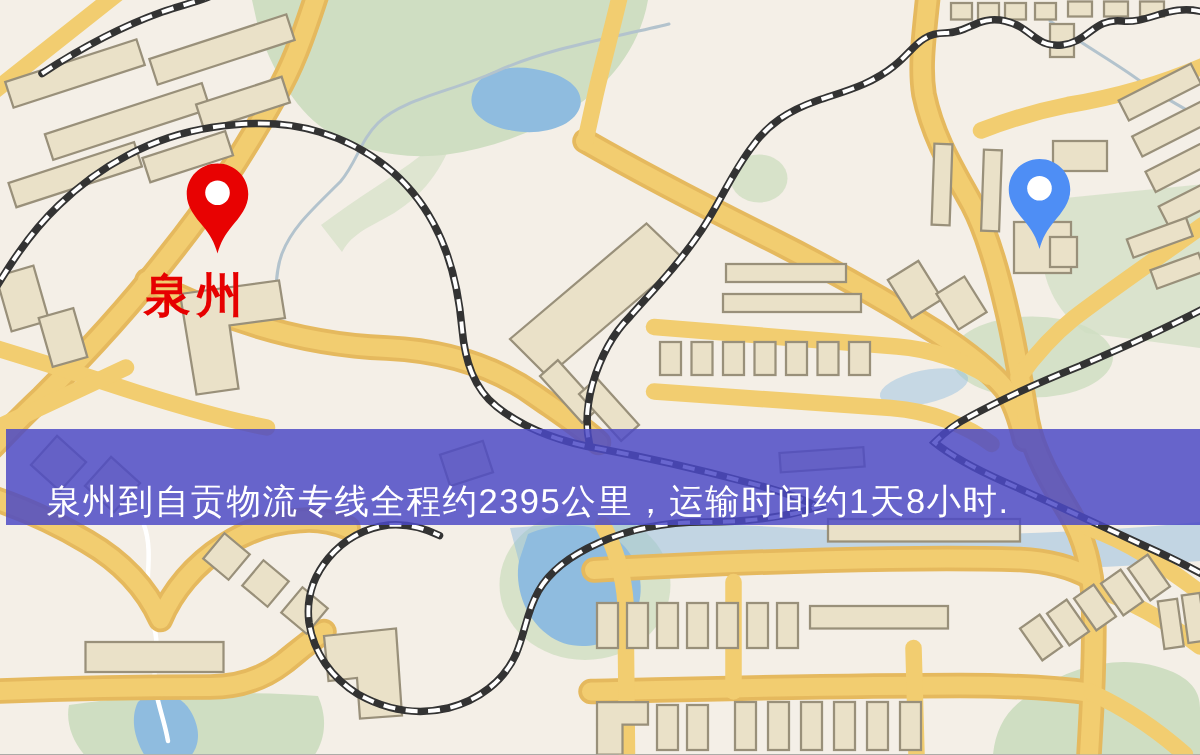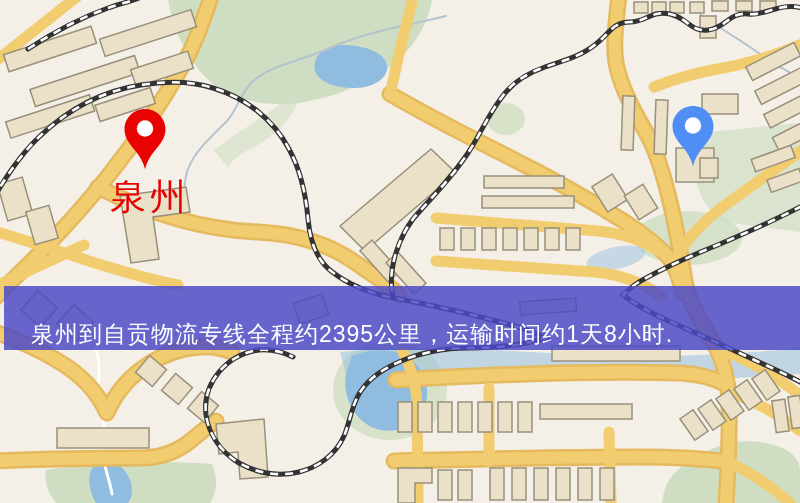--- a/index.html
+++ b/index.html
@@ -18,24 +18,23 @@
   .rd {fill:none;stroke:var(--road-yellow,#f2cd70);stroke-width:12;stroke-linecap:round;stroke-linejoin:round;}
   .rd2{fill:none;stroke:var(--road-yellow,#f2cd70);stroke-width:11;stroke-linecap:round;stroke-linejoin:round;}
   .rlb{fill:none;stroke:var(--railway-dark,#333333);stroke-width:5;stroke-linecap:round;}
   .rlw{fill:none;stroke:#ffffff;stroke-width:2.6;stroke-dasharray:8 7;stroke-linecap:butt;}
   .bld rect,.bld path{fill:var(--building-fill,#eae1c8);stroke:var(--building-stroke,#99907a);stroke-width:1.5;}
   .pin-red path{fill:var(--origin-pin,#e80202);}
   .pin-blue path{fill:var(--destination-pin,#4e8ef5);}
   .marker{position:absolute;width:46px;height:62px;}
   .marker svg{display:block;}
   .marker-label{
-    position:absolute;font-size:36px;line-height:46px;font-weight:400;
+    position:absolute;font-size:31px;line-height:46px;font-weight:700;
     letter-spacing:4px;white-space:nowrap;
     font-family:"Liberation Sans", sans-serif;
-    margin-left:14px;
   }
   .origin-label{color:var(--origin-label,#e60000);}
   .destination-label{color:var(--destination-label,#2222dd);letter-spacing:7px;}
   .banner{position:absolute;left:4px;top:286px;width:800px;height:64px;display:flex;align-items:flex-end;}
   .banner-bg{position:absolute;left:0;top:0;right:0;bottom:0;background:var(--banner-bg,#4b49c6);opacity:.84;}
   .banner-text{
     position:relative;color:var(--banner-text,#ffffff);font-size:23px;
     padding-left:27px;letter-spacing:1px;white-space:nowrap;
   }
 </style>

